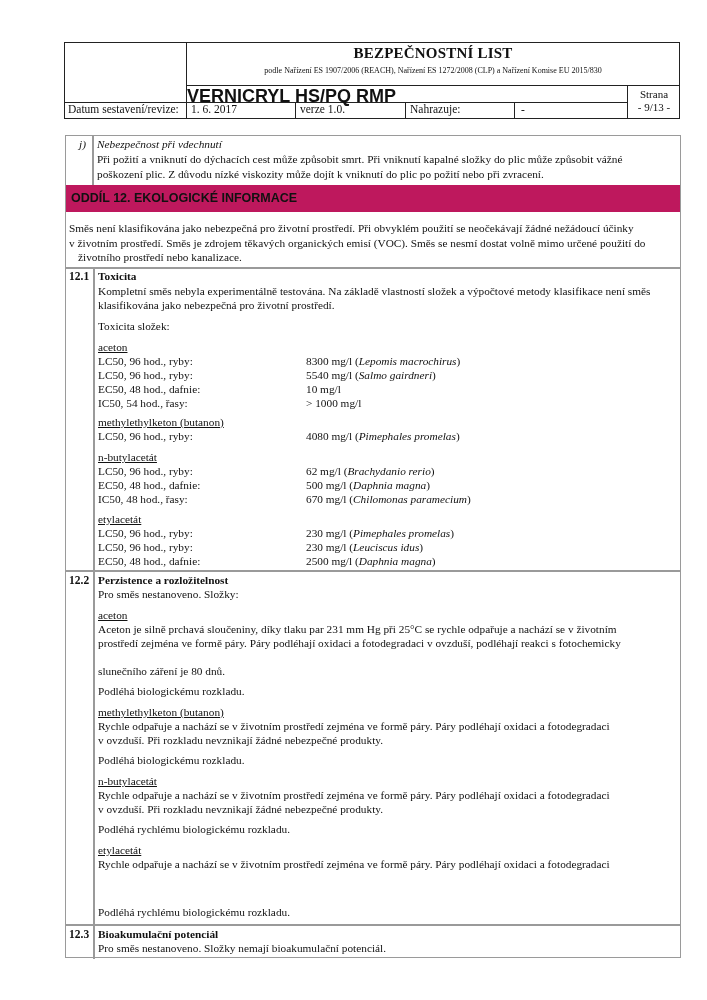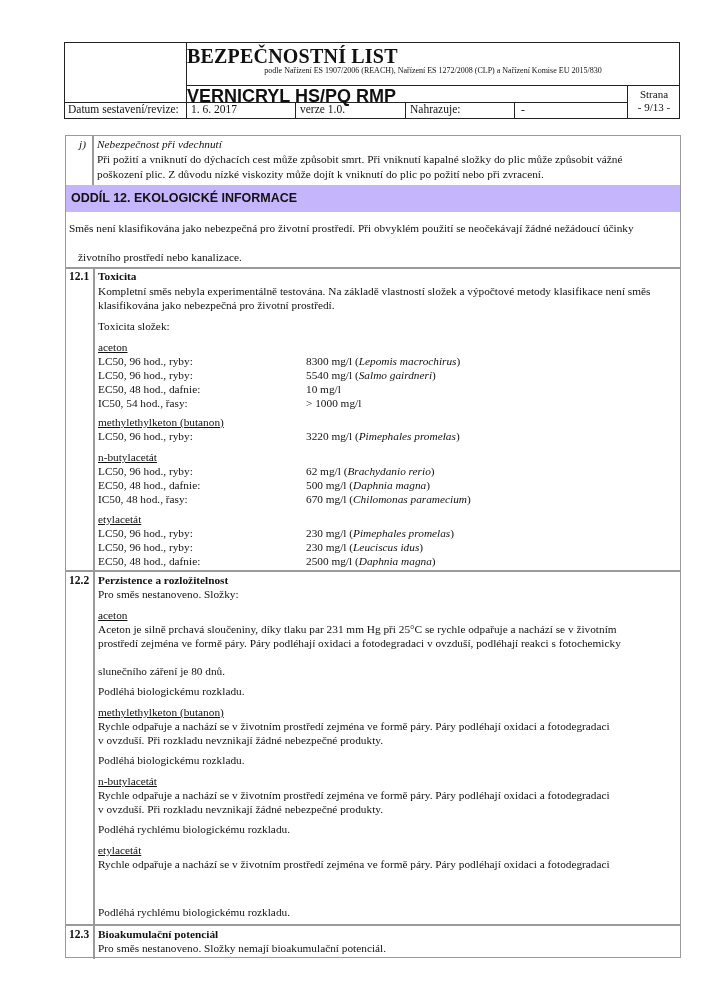--- a/index.html
+++ b/index.html
@@ -2,38 +2,38 @@
 <html><head>
 <meta charset="utf-8">
 <style>
   html, body { margin:0; padding:0; background:#ffffff; }
   body { width:707px; height:1000px; position:relative; overflow:hidden;
          font-family:"Liberation Serif", serif; color:#111; }
   .hdr { position:absolute; left:64px; top:42px; width:616px; height:77px;
          border:1.5px solid #222; box-sizing:border-box; }
   .vline { position:absolute; background:#222; width:1px; }
   .hline { position:absolute; background:#222; height:1px; }
-  .title { position:absolute; left:122px; top:2px; width:492px; text-align:left;
-           font-weight:bold; font-size:20px; letter-spacing:0.2px; }
+  .title { position:absolute; left:122px; top:2px; width:492px; text-align:center;
+           font-weight:bold; font-size:15px; letter-spacing:0.2px; }
   .subtitle { position:absolute; left:122px; top:23px; width:492px; text-align:center;
               font-size:8px; }
   .product { position:absolute; left:122px; top:43px; width:440px; text-align:left;
              font-family:"Liberation Sans", sans-serif; font-weight:bold; font-size:18px; }
   .strana { position:absolute; left:563px; top:45px; width:52px; text-align:center; font-size:11px; line-height:13px; }
   .hrow { position:absolute; top:60px; font-size:11.5px; }
 
   .body { position:absolute; left:65px; top:135px; width:616px; height:823px;
           border:1.5px solid #9a9a9a; box-sizing:border-box; font-size:11.3px; line-height:14px; }
   .bvl { position:absolute; background:#9a9a9a; width:1.5px; }
   .bhl { position:absolute; background:#9a9a9a; height:1.5px; left:0; right:0; }
   .t { position:absolute; white-space:nowrap; }
   .u { text-decoration:underline; }
   .b { font-weight:bold; }
   .i { font-style:italic; }
-  .sect { position:absolute; left:0; right:0; top:49px; height:27px; background:#c4b5fd;
+  .sect { position:absolute; left:0; right:0; top:49px; height:27px; background:#be185d;
           font-family:"Liberation Sans", sans-serif; font-weight:bold; font-size:12.5px;
           line-height:27px; padding-left:5px; box-sizing:border-box; }
   .num { position:absolute; left:3px; font-weight:bold; font-size:11.5px; }
 </style>
 </head>
 <body>
 
 <div class="hdr">
   <div class="vline" style="left:121px; top:0; height:75px;"></div>
   <div class="hline" style="left:121px; right:0; top:42px;"></div>
@@ -61,20 +61,21 @@
 
   <div class="bvl" style="left:26px; top:0; height:49px;"></div>
   <div class="t i" style="left:13px; top:1px;">j)</div>
   <div class="t i" style="left:31px; top:1px;">Nebezpečnost při vdechnutí</div>
   <div class="t" style="left:31px; top:16px;">Při požití a vniknutí do dýchacích cest může způsobit smrt. Při vniknutí kapalné složky do plic může způsobit vážné</div>
   <div class="t" style="left:31px; top:31px;">poškození plic. Z důvodu nízké viskozity může dojít k vniknutí do plic po požití nebo při zvracení.</div>
 
   <div class="sect">ODDÍL 12. EKOLOGICKÉ INFORMACE</div>
 
   <div class="t" style="left:3px; top:85px;">Směs není klasifikována jako nebezpečná pro životní prostředí. Při obvyklém použití se neočekávají žádné nežádoucí účinky</div>
+  <div class="t" style="left:3px; top:100px;">v životním prostředí. Směs je zdrojem těkavých organických emisí (VOC). Směs se nesmí dostat volně mimo určené použití do</div>
   <div class="t" style="left:12px; top:114px;">životního prostředí nebo kanalizace.</div>
 
   <div class="bhl" style="top:131px;"></div>
 
   <div class="bvl" style="left:27px; top:131px; height:692px;"></div>
   <div class="num" style="top:133px;">12.1</div>
   <div class="t b" style="left:32px; top:133px;">Toxicita</div>
   <div class="t" style="left:32px; top:148px;">Kompletní směs nebyla experimentálně testována. Na základě vlastností složek a výpočtové metody klasifikace není směs</div>
   <div class="t" style="left:32px; top:162px;">klasifikována jako nebezpečná pro životní prostředí.</div>
   <div class="t" style="left:32px; top:183px;">Toxicita složek:</div>
@@ -84,21 +85,21 @@
   <div class="t" style="left:240px; top:218px;"><span>8300 mg/l (</span><span class="i">Lepomis macrochirus</span><span>)</span></div>
   <div class="t" style="left:32px; top:232px;">LC50, 96 hod., ryby:</div>
   <div class="t" style="left:240px; top:232px;"><span>5540 mg/l (</span><span class="i">Salmo gairdneri</span><span>)</span></div>
   <div class="t" style="left:32px; top:246px;">EC50, 48 hod., dafnie:</div>
   <div class="t" style="left:240px; top:246px;">10 mg/l</div>
   <div class="t" style="left:32px; top:260px;">IC50, 54 hod., řasy:</div>
   <div class="t" style="left:240px; top:260px;">&gt; 1000 mg/l</div>
 
   <div class="t u" style="left:32px; top:279px;">methylethylketon (butanon)</div>
   <div class="t" style="left:32px; top:293px;">LC50, 96 hod., ryby:</div>
-  <div class="t" style="left:240px; top:293px;"><span>3220 mg/l (</span><span class="i">Pimephales promelas</span><span>)</span></div>
+  <div class="t" style="left:240px; top:293px;"><span>4080 mg/l (</span><span class="i">Pimephales promelas</span><span>)</span></div>
 
   <div class="t u" style="left:32px; top:314px;">n-butylacetát</div>
   <div class="t" style="left:32px; top:328px;">LC50, 96 hod., ryby:</div>
   <div class="t" style="left:240px; top:328px;"><span>62 mg/l (</span><span class="i">Brachydanio rerio</span><span>)</span></div>
   <div class="t" style="left:32px; top:342px;">EC50, 48 hod., dafnie:</div>
   <div class="t" style="left:240px; top:342px;"><span>500 mg/l (</span><span class="i">Daphnia magna</span><span>)</span></div>
   <div class="t" style="left:32px; top:356px;">IC50, 48 hod., řasy:</div>
   <div class="t" style="left:240px; top:356px;"><span>670 mg/l (</span><span class="i">Chilomonas paramecium</span><span>)</span></div>
 
   <div class="t u" style="left:32px; top:376px;">etylacetát</div>

